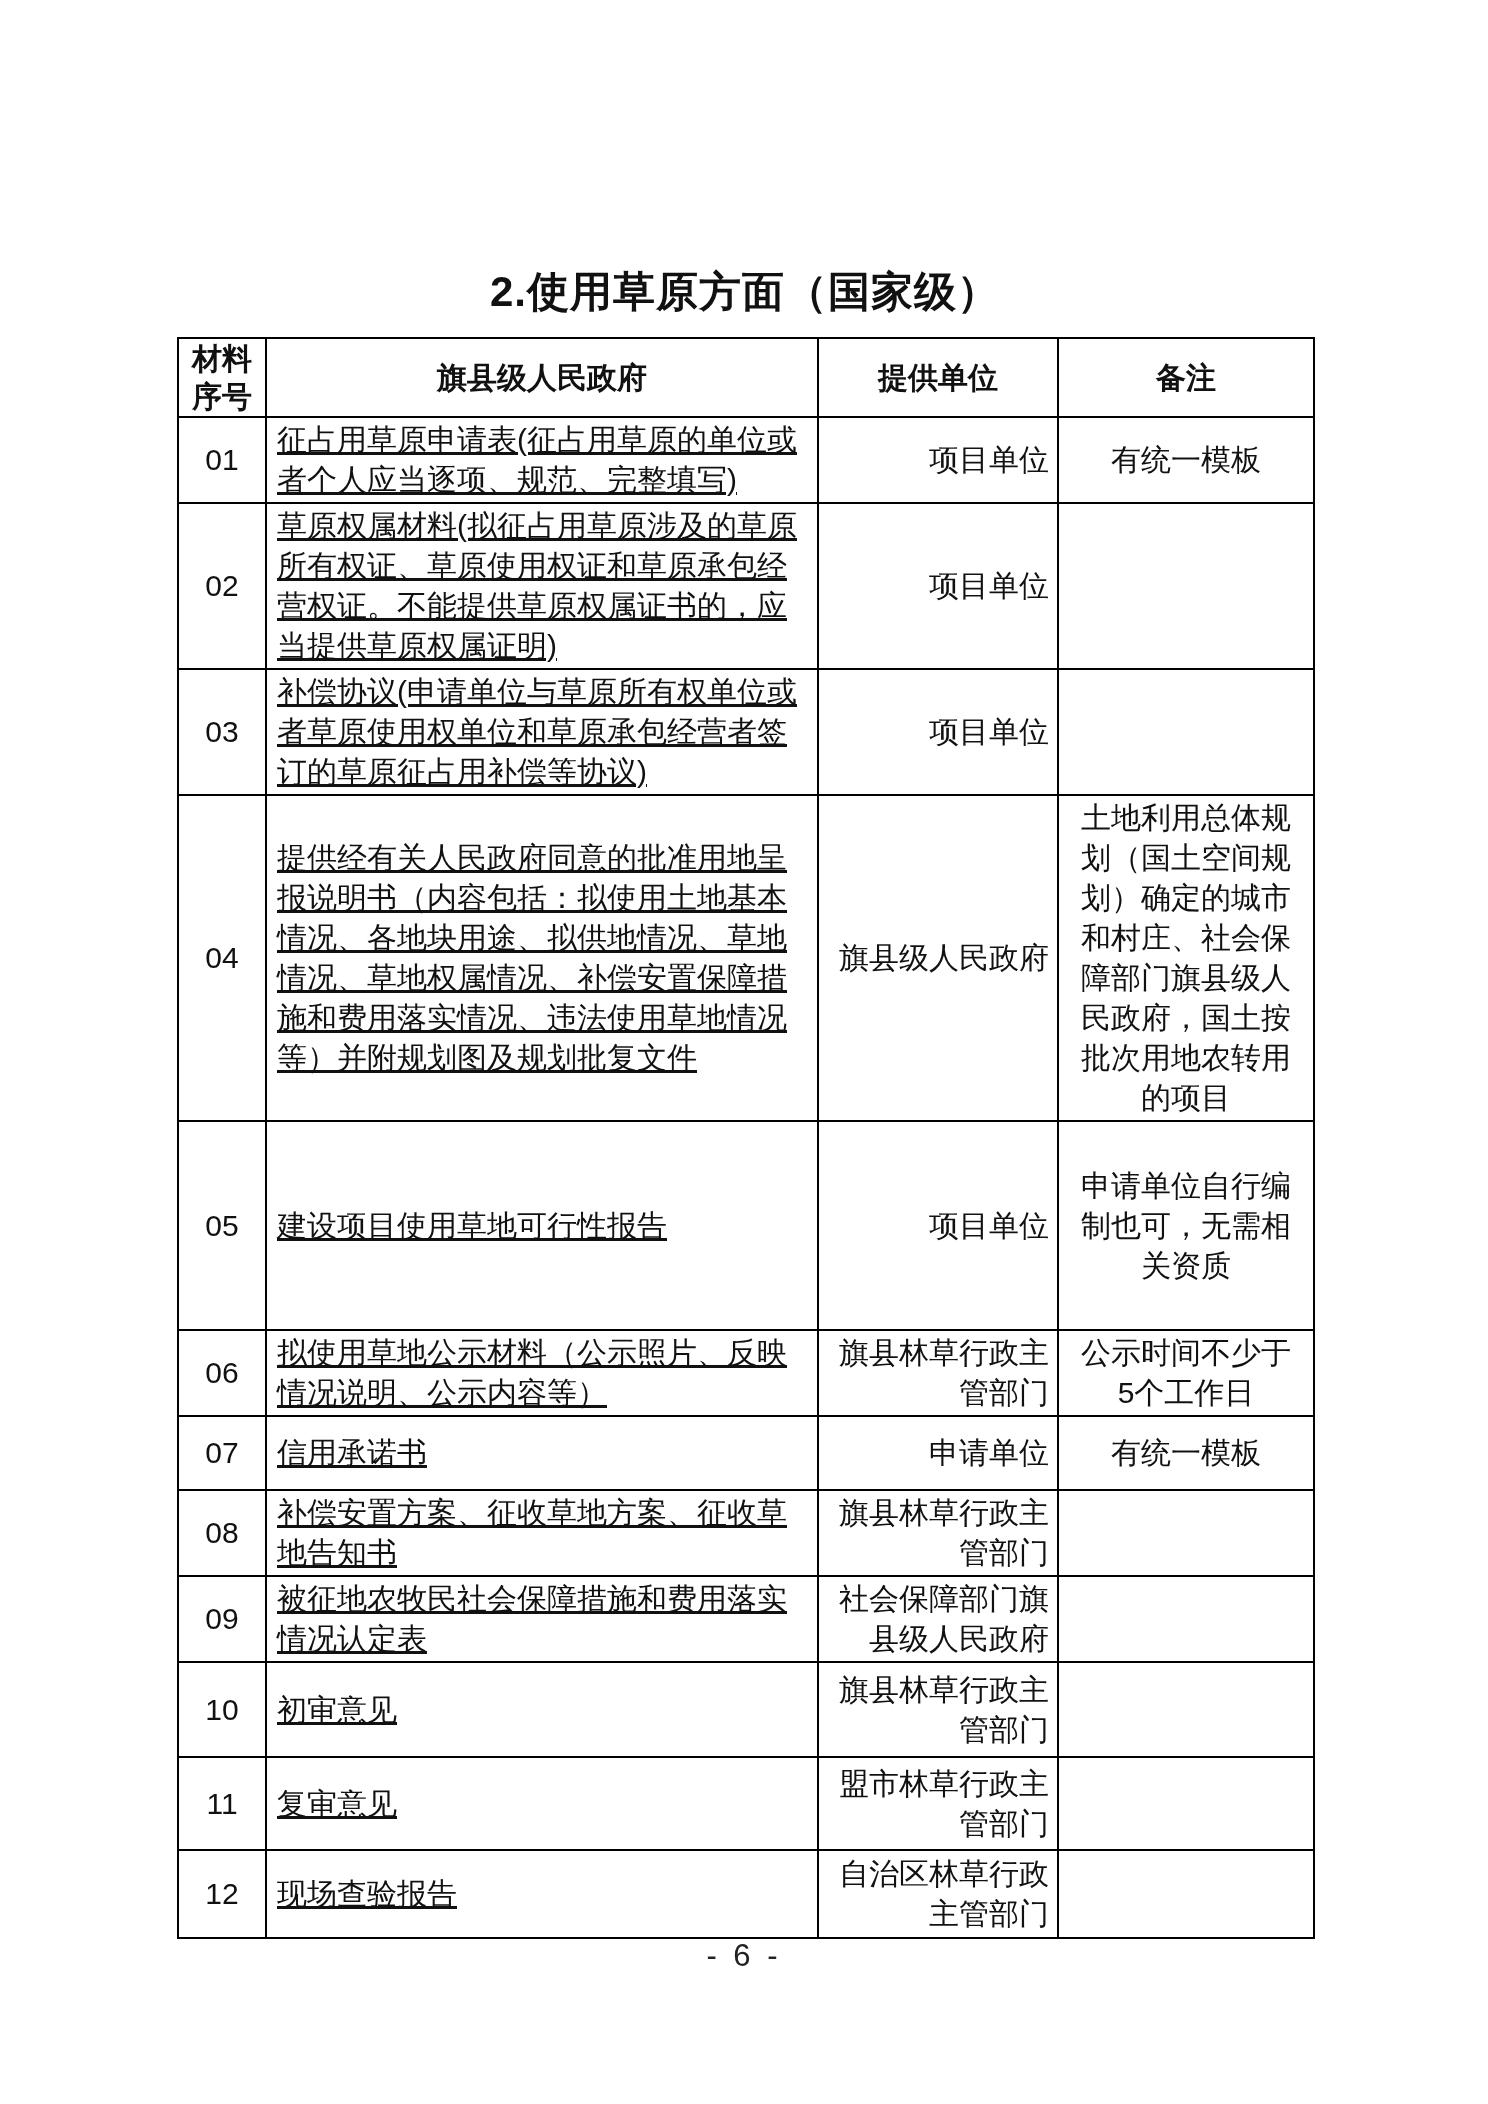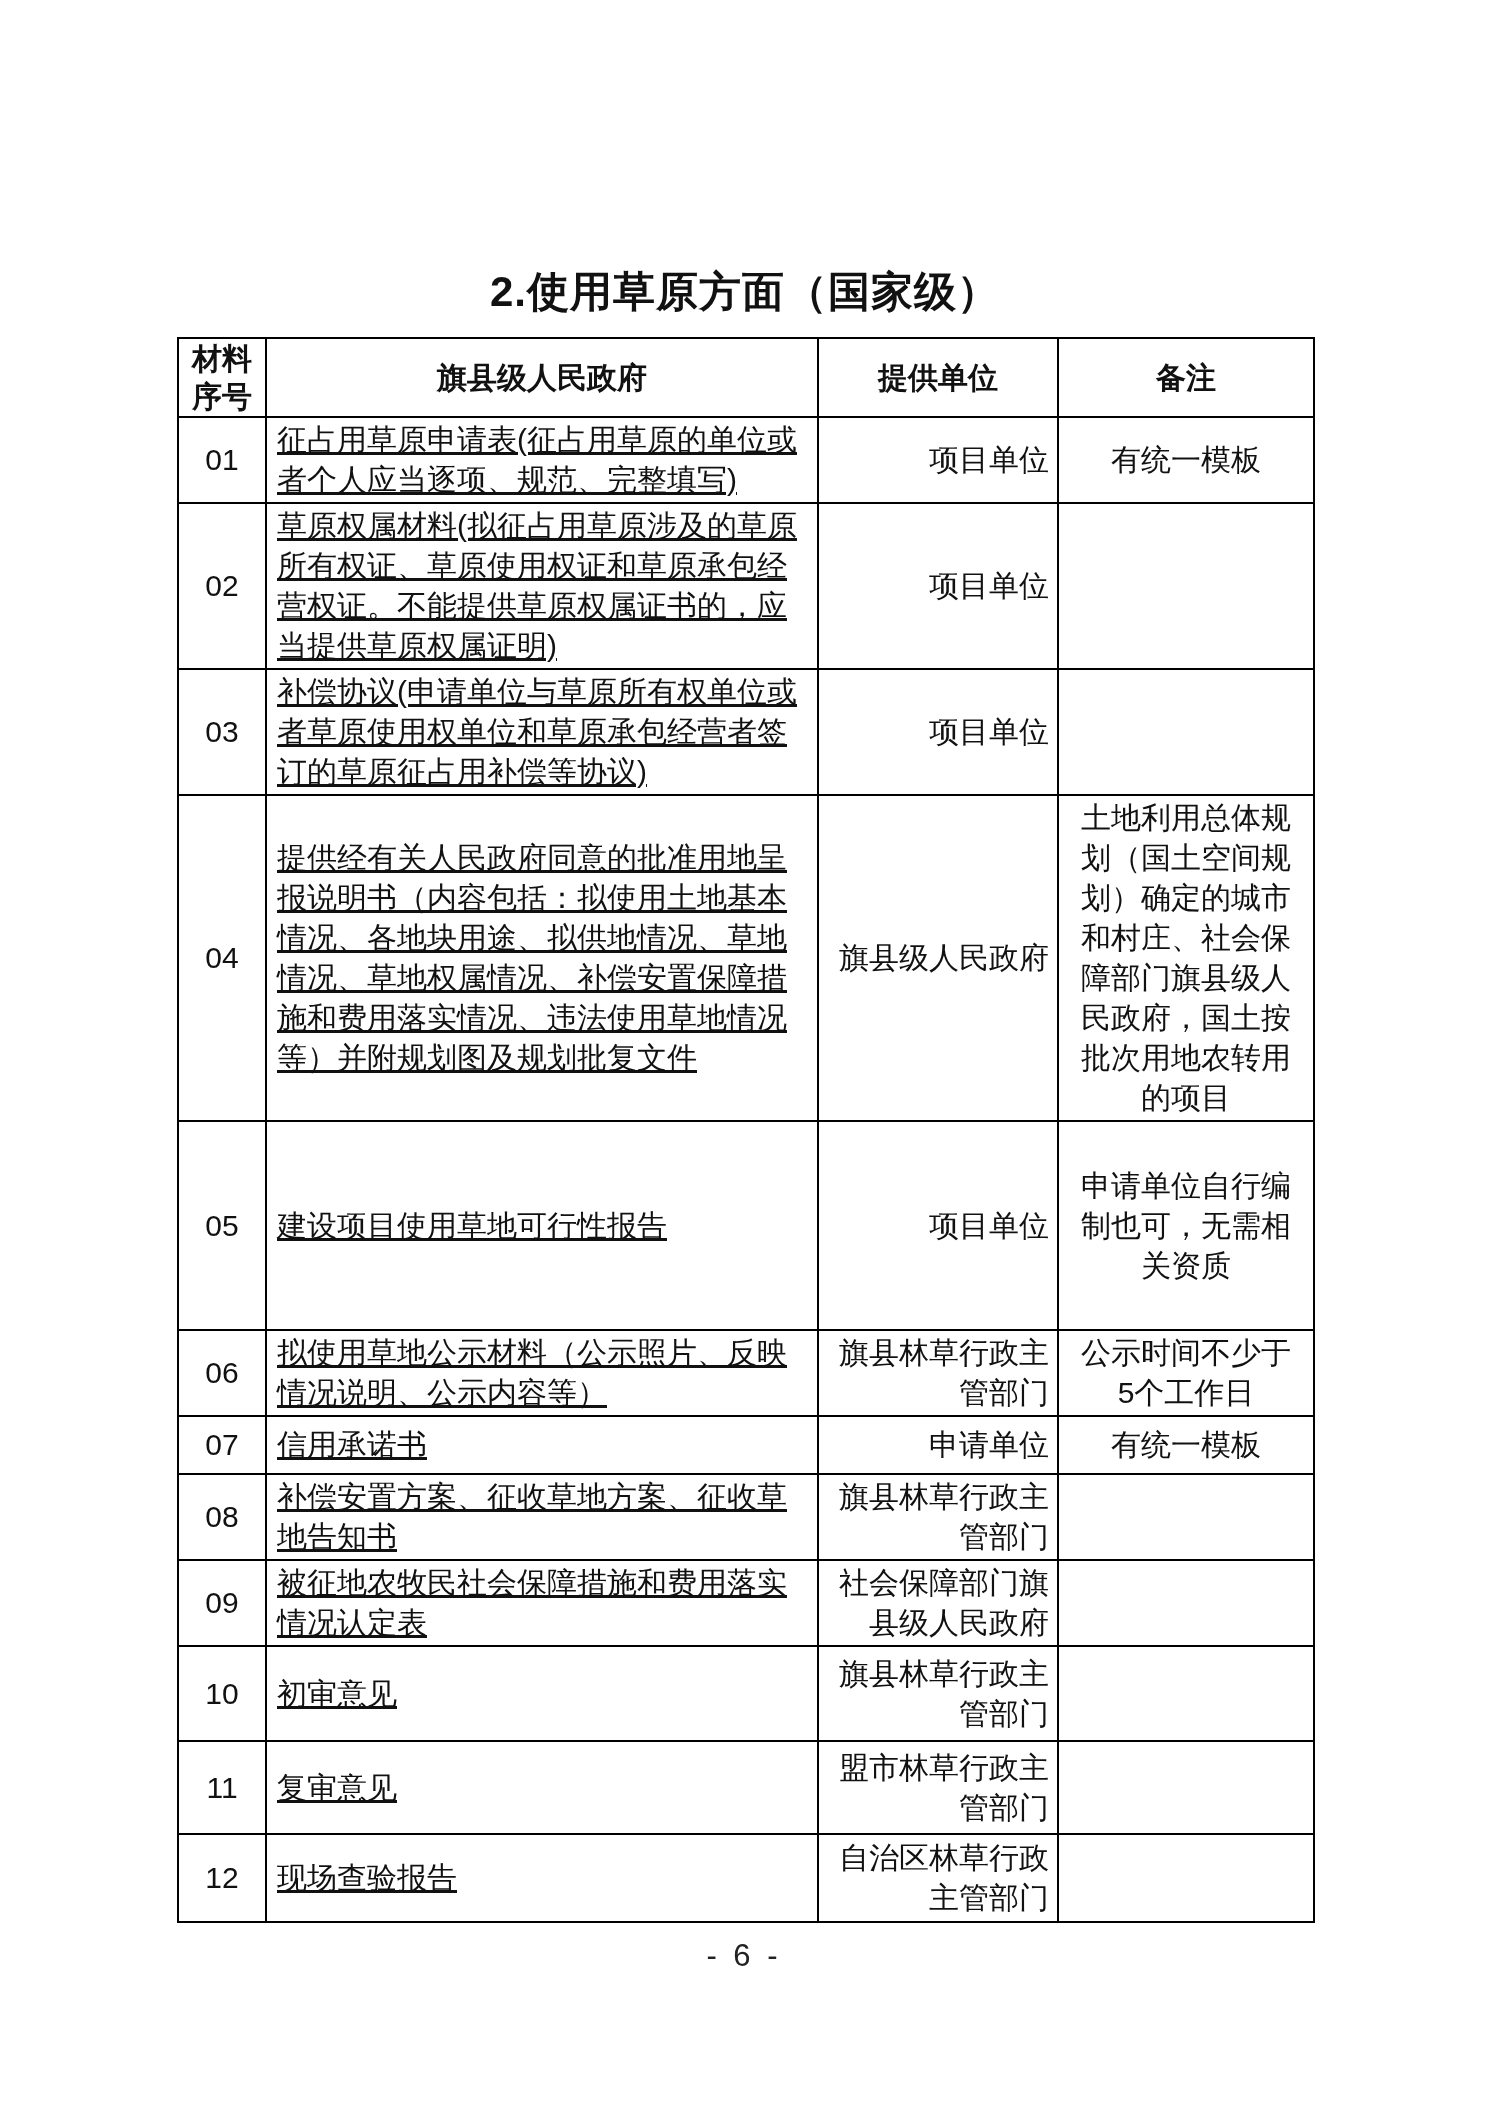--- a/index.html
+++ b/index.html
@@ -43,21 +43,21 @@
   }
   .materials-table th {
     font-weight: 700;
     line-height: 38px;
     padding: 0 8px;
     text-align: center;
   }
   .cell-no {
     text-align: center;
     line-height: 40px;
-    padding: 8px 4px;
+    padding: 16px 4px;
     border-radius: 13px;
   }
   .cell-material {
     text-align: left;
     line-height: 40px;
     padding: 2px 10px;
     text-decoration: underline;
   }
   .cell-provider {
     text-align: right;

